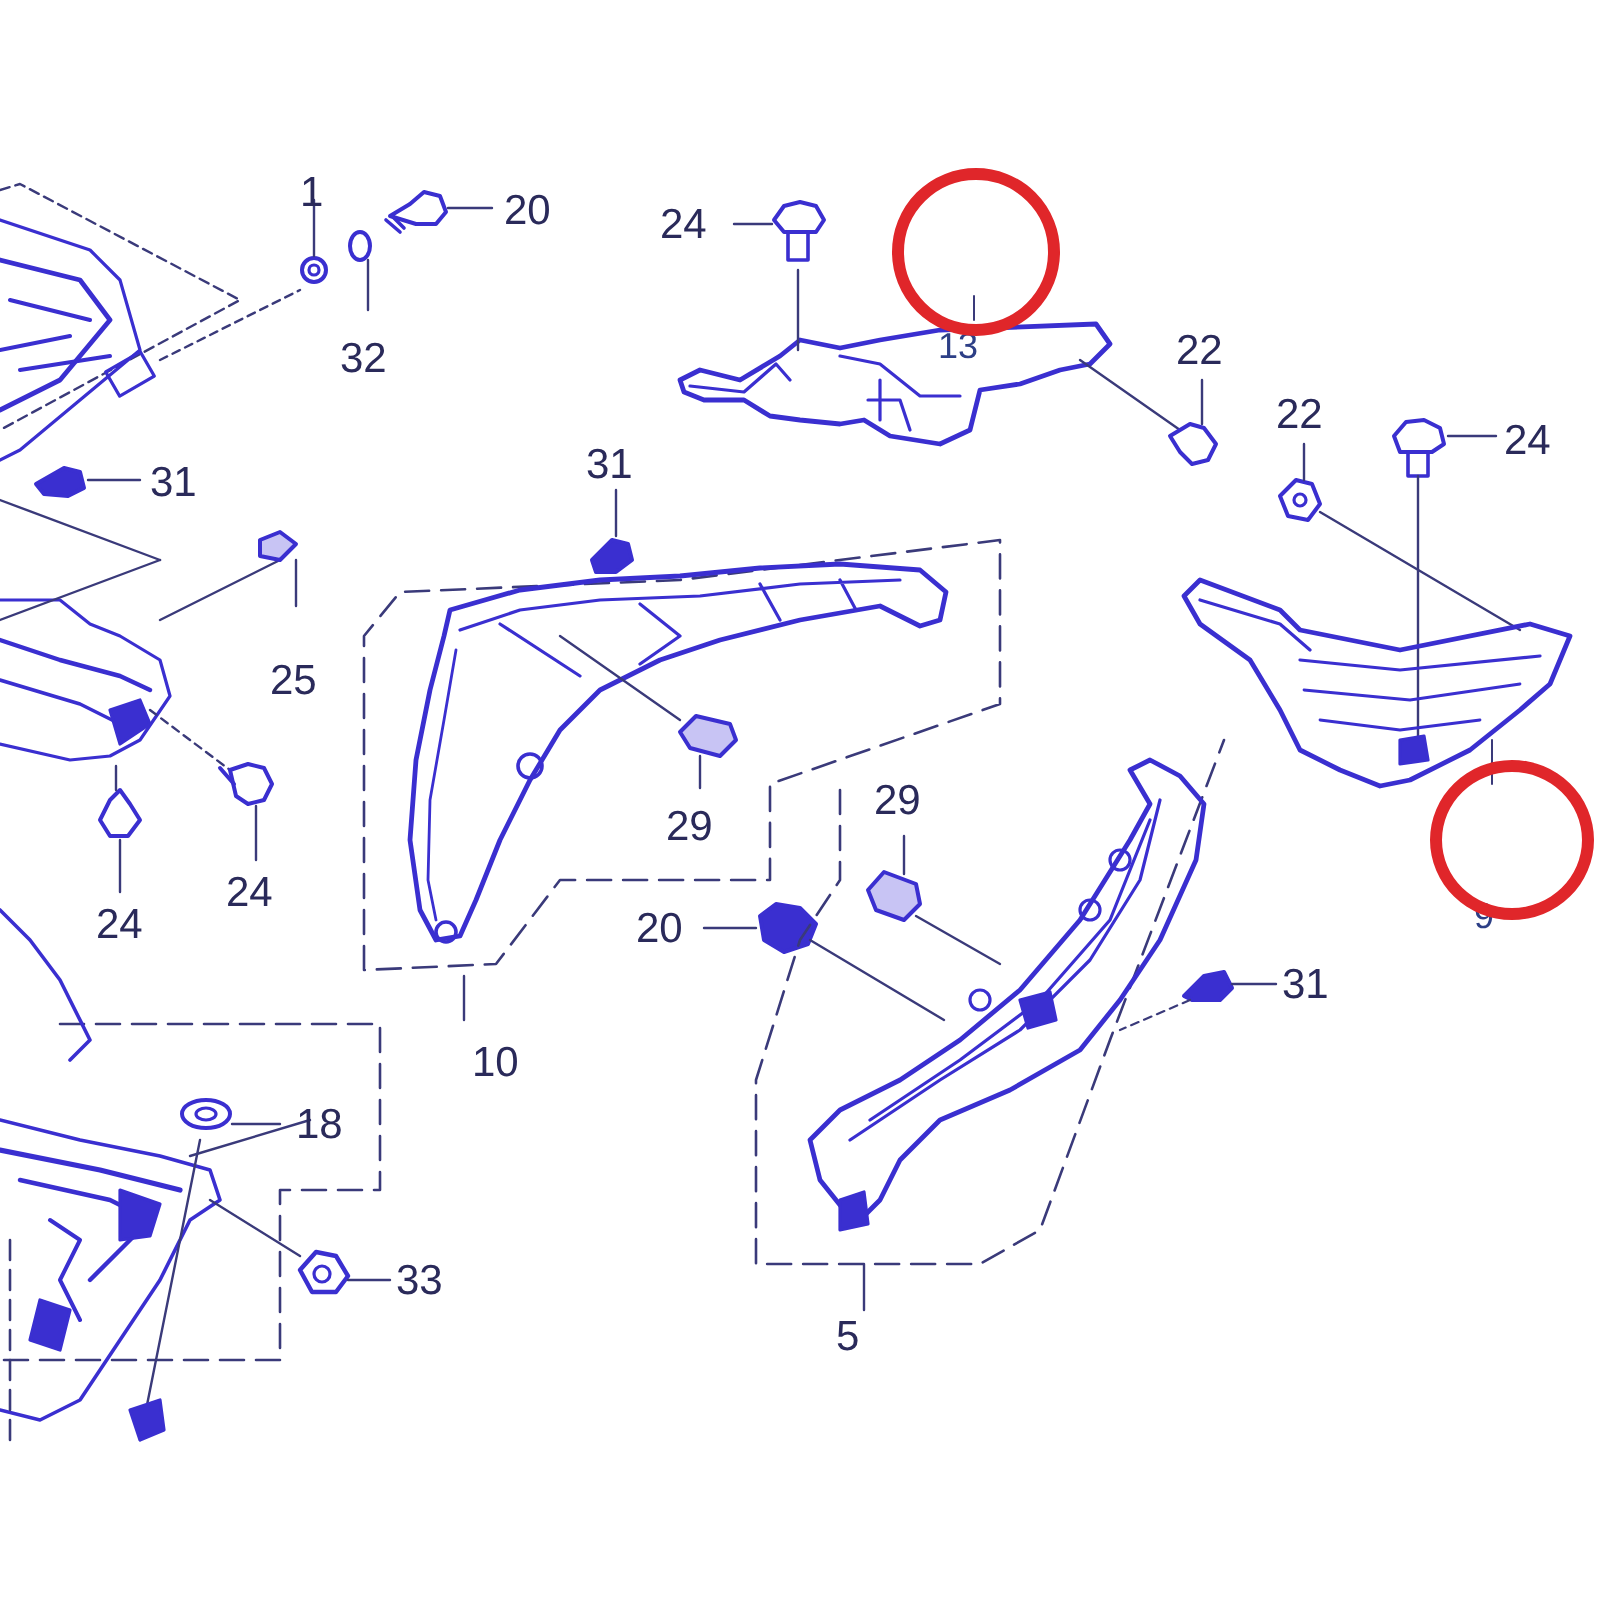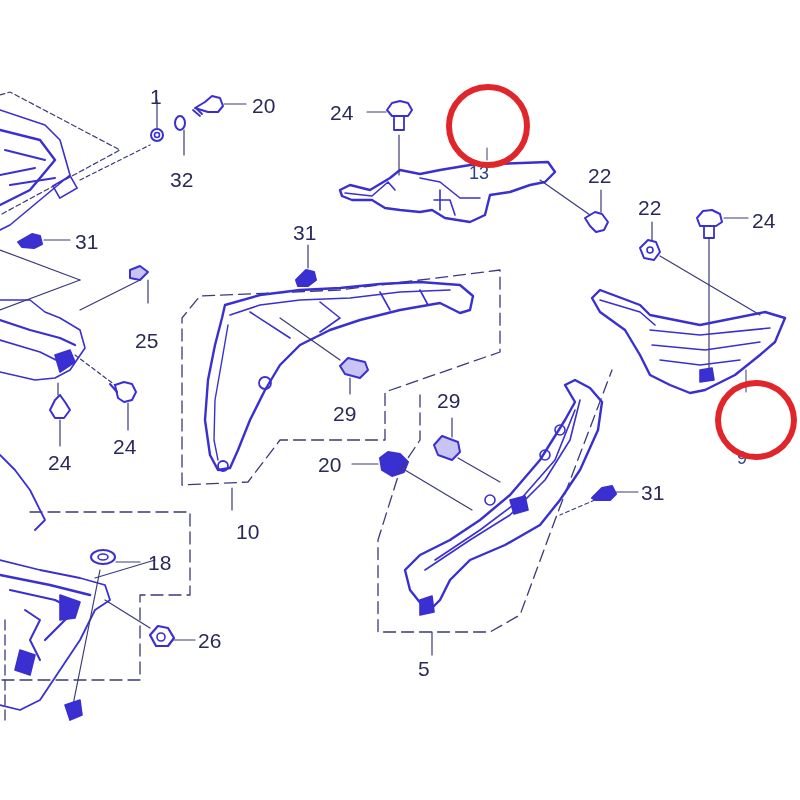--- a/index.html
+++ b/index.html
@@ -205,17 +205,17 @@
 <div class="label" style="left:638px;top:197px;">22</div>
 <div class="label" style="left:752px;top:210px;">24</div>
 <div class="label" style="left:293px;top:222px;">31</div>
 <div class="label" style="left:333px;top:403px;">29</div>
 <div class="label" style="left:437px;top:390px;">29</div>
 <div class="label" style="left:318px;top:454px;">20</div>
 <div class="label" style="left:641px;top:482px;">31</div>
 <div class="label" style="left:215px;top:521px;margin-left:21px;">10</div>
 <div class="circle-label" style="left:737px;top:401px;">9</div>
 <div class="label" style="left:148px;top:552px;">18</div>
-<div class="label" style="left:198px;top:630px;">26</div>
+<div class="label" style="left:198px;top:630px;">33</div>
 <div class="label" style="left:418px;top:658px;">5</div>
 
 <div class="highlight" style="left:446px;top:84px;width:84px;height:84px;"></div>
 <div class="highlight" style="left:715px;top:380px;width:82px;height:80px;"></div>
 
 </body></html>

